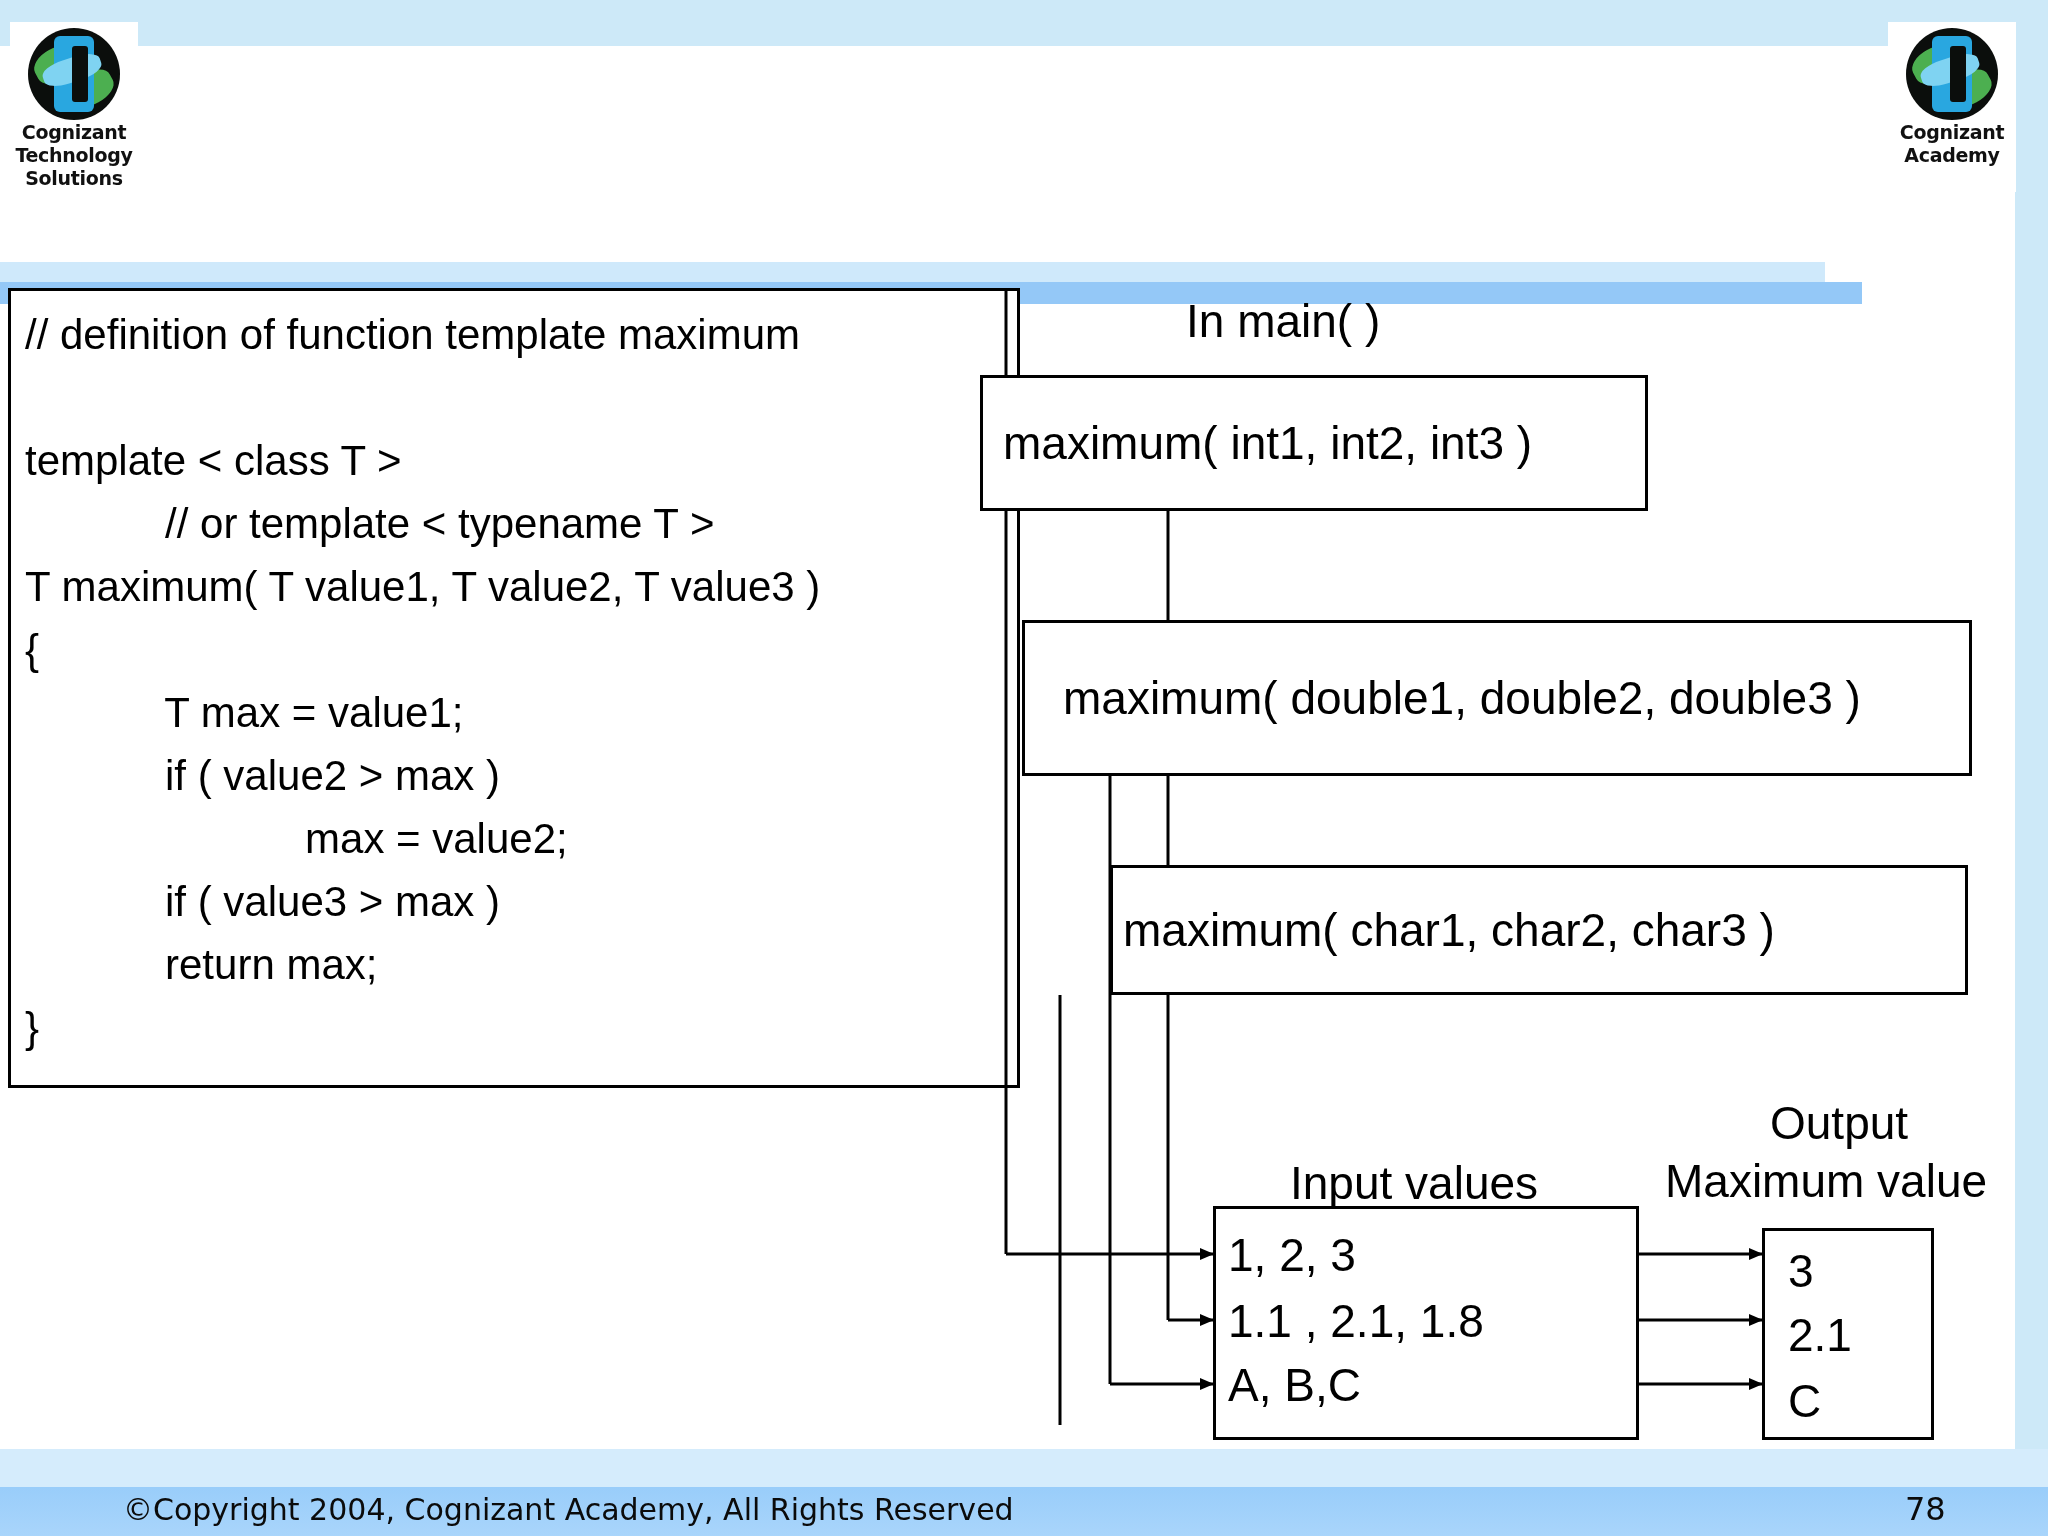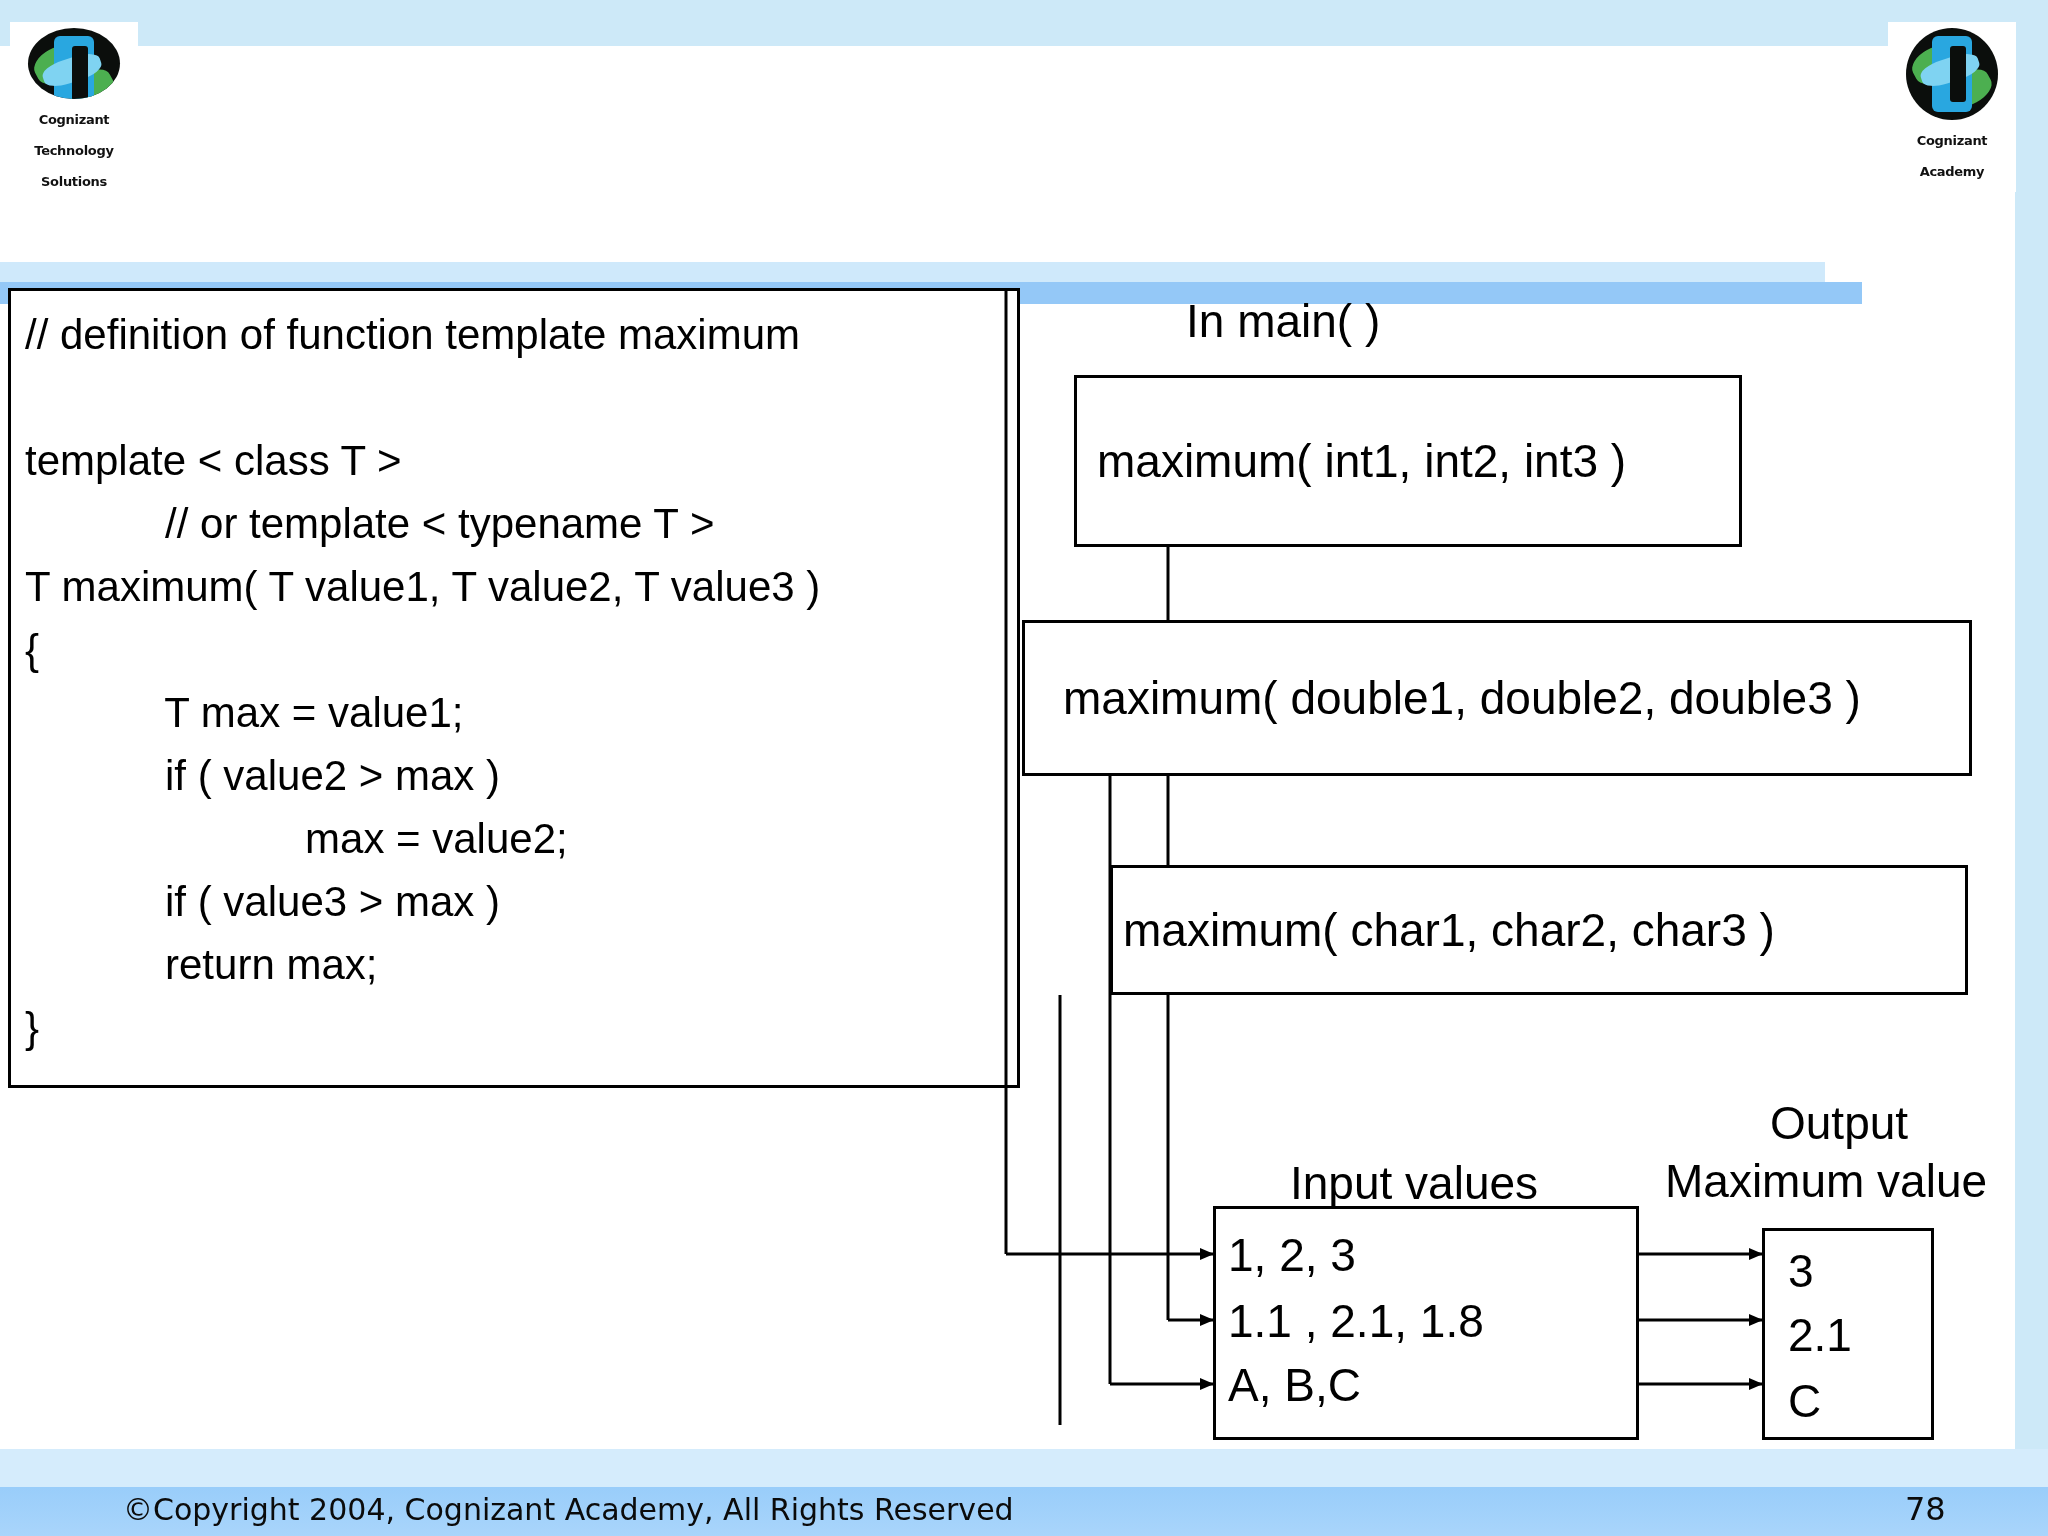--- a/index.html
+++ b/index.html
@@ -51,22 +51,22 @@
   .logo-mark .b2{
     position:absolute;left:14px;top:30px;width:60px;height:24px;
     background:#7fd3f2;border-radius:40%;transform:rotate(-18deg);
   }
   .logo-mark .k{
     position:absolute;left:44px;top:18px;width:16px;height:56px;
     background:#0b0e0c;border-radius:3px;
   }
   .logo-text{
     font-family:"DejaVu Sans", sans-serif;
-    font-weight:bold;font-size:13px;line-height:21px;color:#111;
-    text-align:right;margin-top:10px;letter-spacing:-0.3px;
+    font-weight:bold;font-size:19px;line-height:21px;color:#111;
+    text-align:right;margin-top:2px;letter-spacing:-0.3px;
   }
   .title{
     position:absolute;left:196px;top:108px;
     font-size:76px;line-height:76px;color:#000;
     font-family:"Liberation Sans", sans-serif;font-weight:400;
     white-space:nowrap;
   }
   .bar-light{
     position:absolute;left:0;top:262px;width:1825px;height:20px;
     background:#cfe9fb;
@@ -89,21 +89,21 @@
   .inmain{
     position:absolute;left:1186px;top:298px;
     font-size:46px;line-height:46px;color:#000;white-space:nowrap;
   }
   .fbox{
     position:absolute;border:3px solid #000;background:#fff;
     box-sizing:border-box;
     display:flex;align-items:center;
   }
   .fbox span{font-size:46px;color:#000;white-space:nowrap;padding-left:10px;}
-  #box-int{left:1074px;top:375px;width:668px;height:172px;}
+  #box-int{left:980px;top:375px;width:668px;height:136px;}
   #box-int span{padding-left:20px;}
   #box-dbl{left:1022px;top:620px;width:950px;height:156px;padding-left:28px;}
   #box-chr{left:1110px;top:865px;width:858px;height:130px;text-align:center;}
 
   .lbl-input{
     position:absolute;left:1290px;top:1160px;
     font-size:46px;line-height:46px;color:#000;white-space:nowrap;
   }
   .lbl-output{
     position:absolute;left:1770px;top:1100px;

